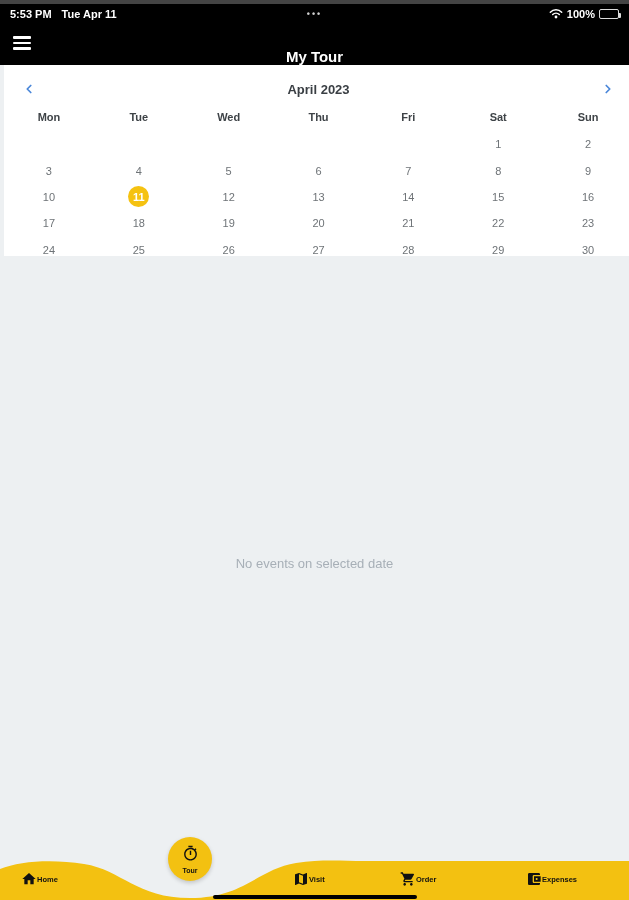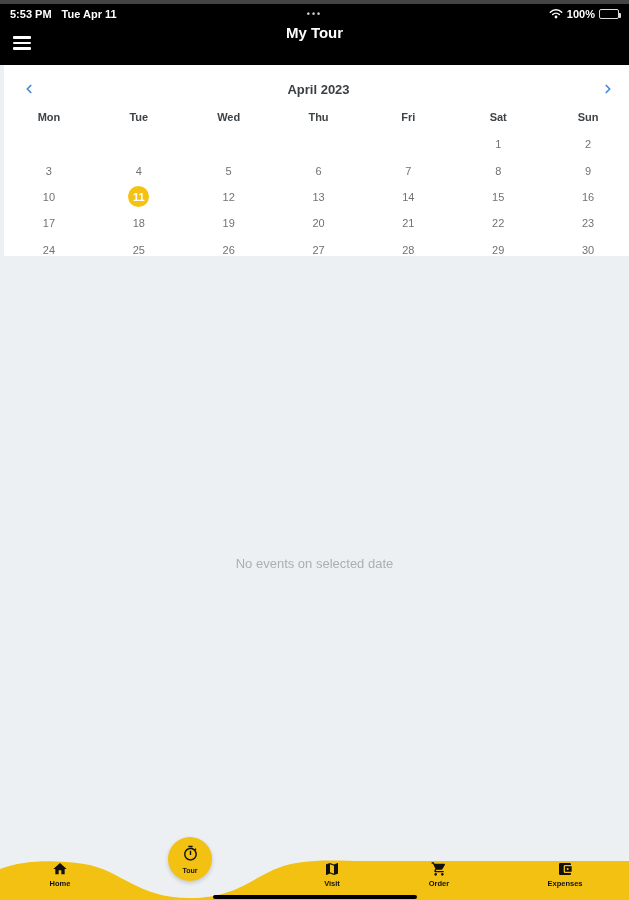--- a/index.html
+++ b/index.html
@@ -17,21 +17,21 @@
   }
   .sb-left { display:flex; gap:10px; align-items:center; }
   .sb-center { position:absolute; left:50%; transform:translateX(-50%); color:#cfcfcf; font-size:9px; letter-spacing:2px; }
   .sb-right { margin-left:auto; display:flex; align-items:center; gap:4px; }
   .battery-shell { position:relative; width:20px; height:10px; border:1px solid #dcdcdc; border-radius:2px; padding:1px; }
   .battery-fill { height:100%; background:#fff; border-radius:1px; }
   .battery-nub { position:absolute; right:-3px; top:2.5px; width:2px; height:5px; background:#dcdcdc; border-radius:0 1px 1px 0; }
   
   .appbar {
     position:absolute; top:20px; left:0; width:629px; height:41px;
-    background:#000; color:#fff; display:flex; align-items:flex-start;
+    background:#000; color:#fff; display:flex; align-items:flex-end;
   }
   .hamburger { position:absolute; left:13px; top:12px; width:18px; cursor:pointer; }
   .hamburger span { display:block; height:2.5px; background:#fff; margin-bottom:3px; border-radius:1px; }
   .appbar-title { width:100%; text-align:center; font-size:15px; font-weight:bold; }
   
   .calendar { position:absolute; top:61px; left:4px; width:629px; height:191px; background:#fff; }
   .month-row { position:relative; height:24px; margin-top:12px; display:flex; align-items:center; justify-content:center; }
   .month-label { font-size:13px; font-weight:bold; color:#3a3f44; }
   .chev { position:absolute; top:1px; width:22px; height:22px; display:flex; align-items:center; justify-content:center; cursor:pointer; }
   .chev-left { left:14px; } .chev-right { right:14px; }
@@ -43,21 +43,21 @@
   .daynum.sel { background:#F5C211; color:#fff; width:21px; height:21px; border-radius:50%; font-weight:bold;text-align:right; }
   
   .empty-msg {
     position:absolute; top:552px; left:0; width:629px; text-align:center;
     font-size:13px; color:#A7AFB7;
   }
   
   .wave { position:absolute; left:0; top:852px; width:629px; height:48px; }
   .tab {
     position:absolute; top:856px; width:78px; height:36px;
-    display:flex; flex-direction:column; align-items:center; cursor:pointer;
+    display:flex; flex-direction:row; align-items:center; cursor:pointer;
   }
   .tab .ticon { height:17px; display:flex; align-items:flex-end; }
   .tab .tlabel { font-size:7.5px; color:#111; margin-top:2px; font-weight:bold; }
   .tab-home { left:21px; } .tab-visit { left:293px; } .tab-order { left:400px; } .tab-expenses { left:526px; }
   .fab {
     position:absolute; left:168px; top:833px; width:44px; height:44px; border-radius:50%;
     background:#F3C111; display:flex; flex-direction:column; align-items:center; justify-content:center;
     box-shadow:0 2px 4px rgba(0,0,0,0.18); cursor:pointer;
   }
   .fab .flabel { font-size:7px; color:#111; margin-top:1px; font-weight:bold; }

